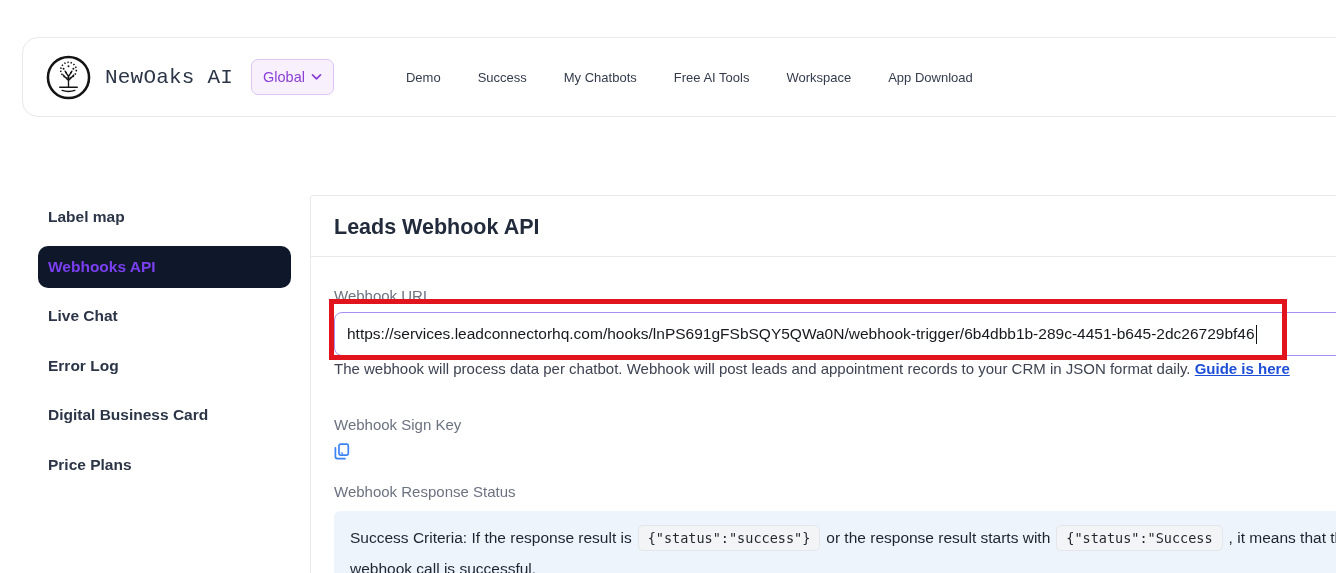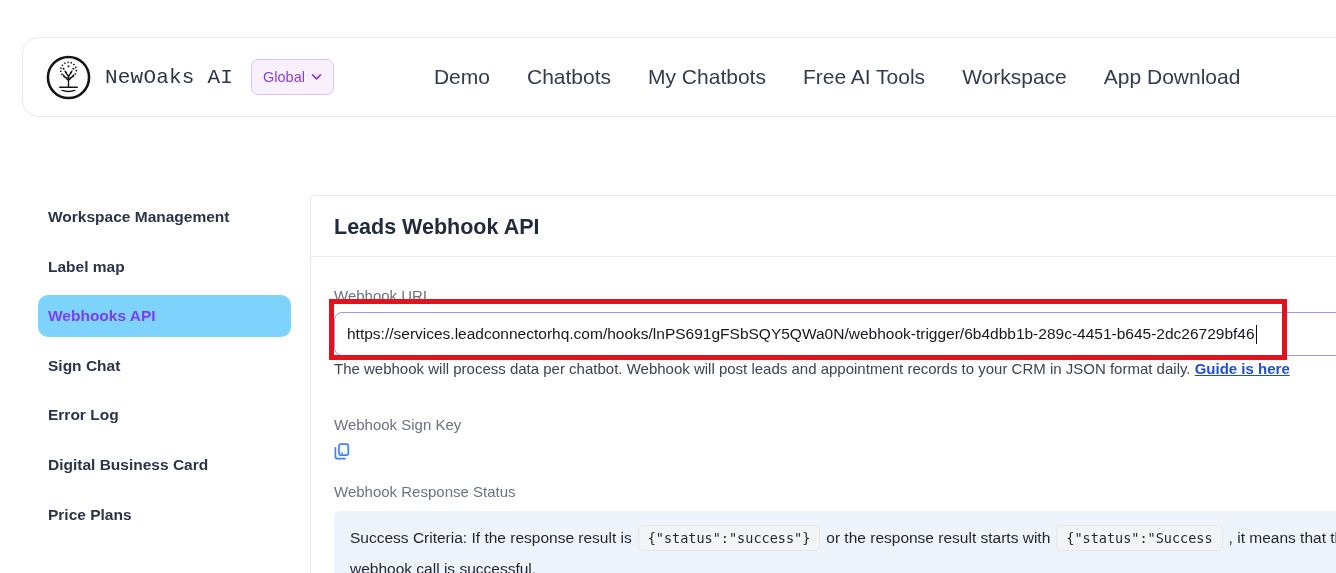--- a/index.html
+++ b/index.html
@@ -9,29 +9,29 @@
   
   .header-card { position:absolute; left:22px; top:37px; width:1360px; height:80px;
                  background:#fff; border:1px solid #e8e9eb; border-radius:16px;
                  display:flex; align-items:center; }
   .brand-group { display:flex; align-items:center; padding-left:23px; }
   .logo { width:45px; height:45px; flex:0 0 auto; }
   .brand-name { font-size:21px; font-weight:500; color:#2b3547; margin-left:14px; letter-spacing:.2px;font-family:Liberation Mono, monospace; }
   .global-badge { margin-left:18px; display:inline-flex; align-items:center; gap:6px;
                   background:#f8f1fd; border:1px solid #dcc4f5; color:#8b3fd6;
                   font-size:14.5px; padding:9px 11px; border-radius:7px; cursor:pointer; }
-  .nav { display:flex; gap:37px; margin-left:100px; font-size:21px; color:#333b4c; }
+  .nav { display:flex; gap:37px; margin-left:72px; font-size:13px; color:#333b4c; }
   .nav-item { cursor:pointer; white-space:nowrap; }
 
   
   .sidebar { position:absolute; left:38px; top:196px; width:253px; }
   .sidebar-item { height:42px; margin-bottom:7.6px; display:flex; align-items:center;
                   padding-left:10px; border-radius:10px; font-size:15.5px; font-weight:600;
                   color:#2b3547; cursor:pointer; white-space:nowrap; }
-  .sidebar-item.active { background:#7dd3fc; color:#7b3ff2; }
+  .sidebar-item.active { background:#0f172a; color:#7b3ff2; }
 
   
   .main-card { position:absolute; left:310px; top:195px; width:1250px; height:520px;
                background:#fff; border:1px solid #e8e9eb; border-radius:3px; padding-left:23px; }
   .page-title { font-size:21.5px; font-weight:700; color:#212b3b; padding:19px 0 16px; }
   .title-divider { border-bottom:1px solid #e8e9eb; margin-left:-23px; width:1250px; }
 
   .field-label { color:#6b7280; font-size:15px; margin-top:29px; line-height:19px; }
   .url-input { margin-top:7px; width:1205px; height:44px; border:1px solid #a98ef2;
                border-radius:8px; display:flex; align-items:center; padding:0 12px;
@@ -83,33 +83,32 @@
     <span class="brand-name">NewOaks AI</span>
     <span class="global-badge">
       <span>Global</span>
       <svg width="11" height="8" viewBox="0 0 11 8">
         <path d="M1.5 1.8 L5.5 5.8 L9.5 1.8" stroke="#8b3fd6" stroke-width="1.7" fill="none" stroke-linecap="round" stroke-linejoin="round"></path>
       </svg>
     </span>
   </div>
   <div class="nav">
     <span class="nav-item">Demo</span>
-    <span class="nav-item">Chatbots</span>
+    <span class="nav-item">Success</span>
     <span class="nav-item">My Chatbots</span>
     <span class="nav-item">Free AI Tools</span>
     <span class="nav-item">Workspace</span>
     <span class="nav-item">App Download</span>
   </div>
 </div>
 
 <div class="sidebar">
-  <div class="sidebar-item">Workspace Management</div>
   <div class="sidebar-item">Label map</div>
   <div class="sidebar-item active">Webhooks API</div>
-  <div class="sidebar-item">Sign Chat</div>
+  <div class="sidebar-item">Live Chat</div>
   <div class="sidebar-item">Error Log</div>
   <div class="sidebar-item">Digital Business Card</div>
   <div class="sidebar-item">Price Plans</div>
 </div>
 
 <div class="main-card">
   <div class="page-title">Leads Webhook API</div>
   <div class="title-divider"></div>
 
   <div class="field-label">Webhook URL</div>

